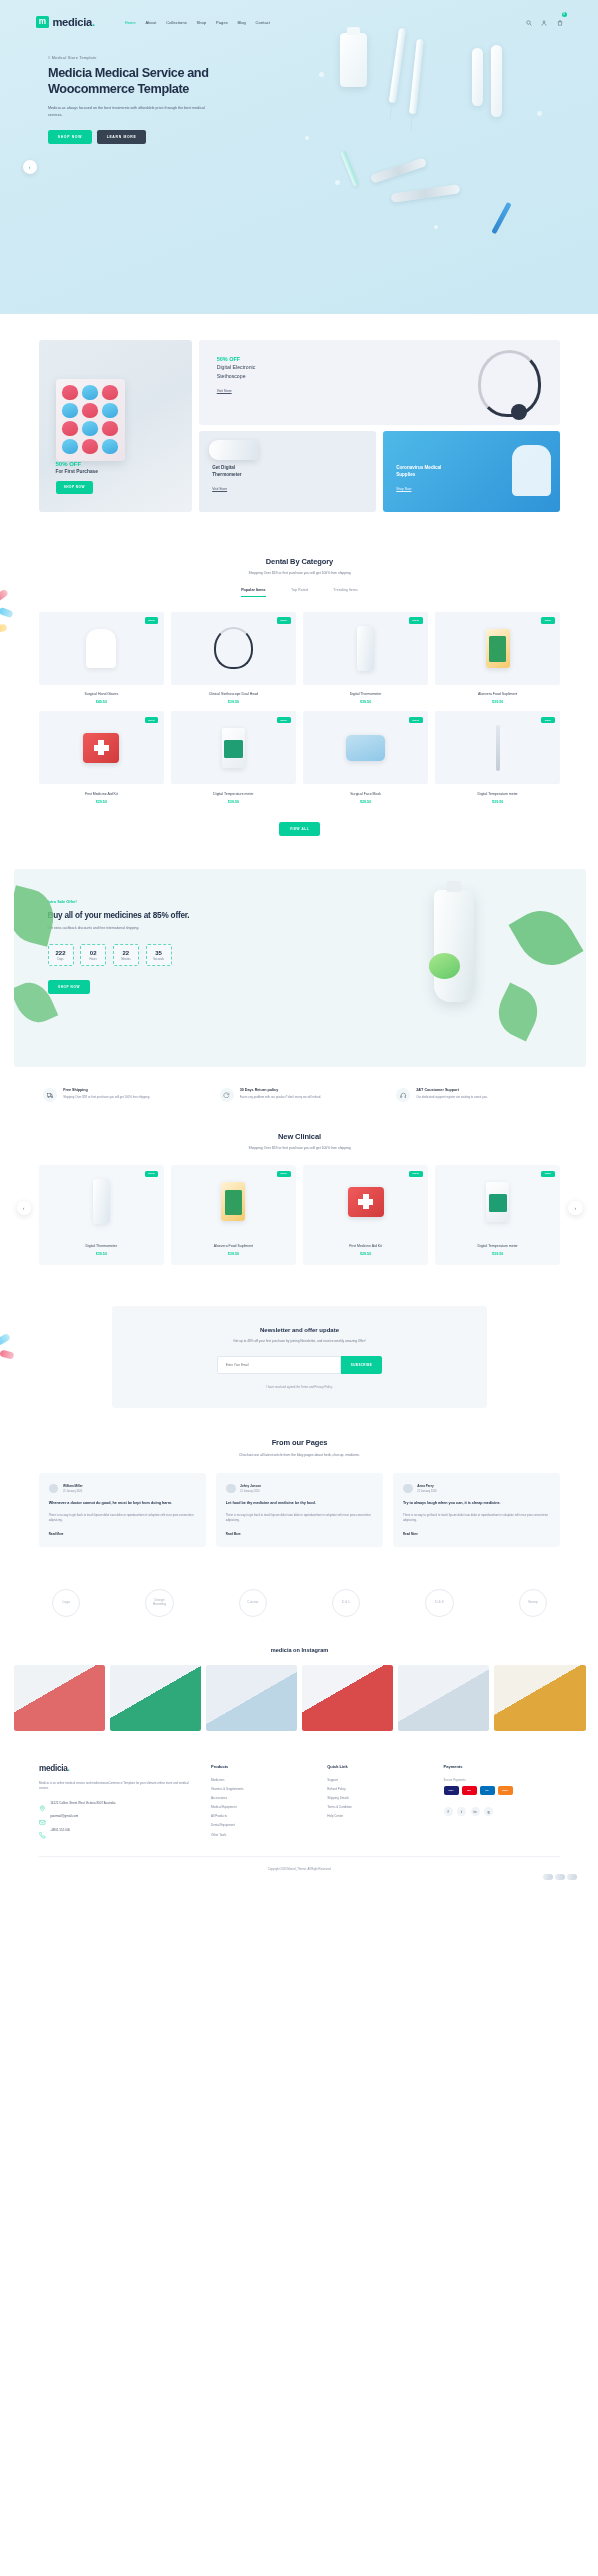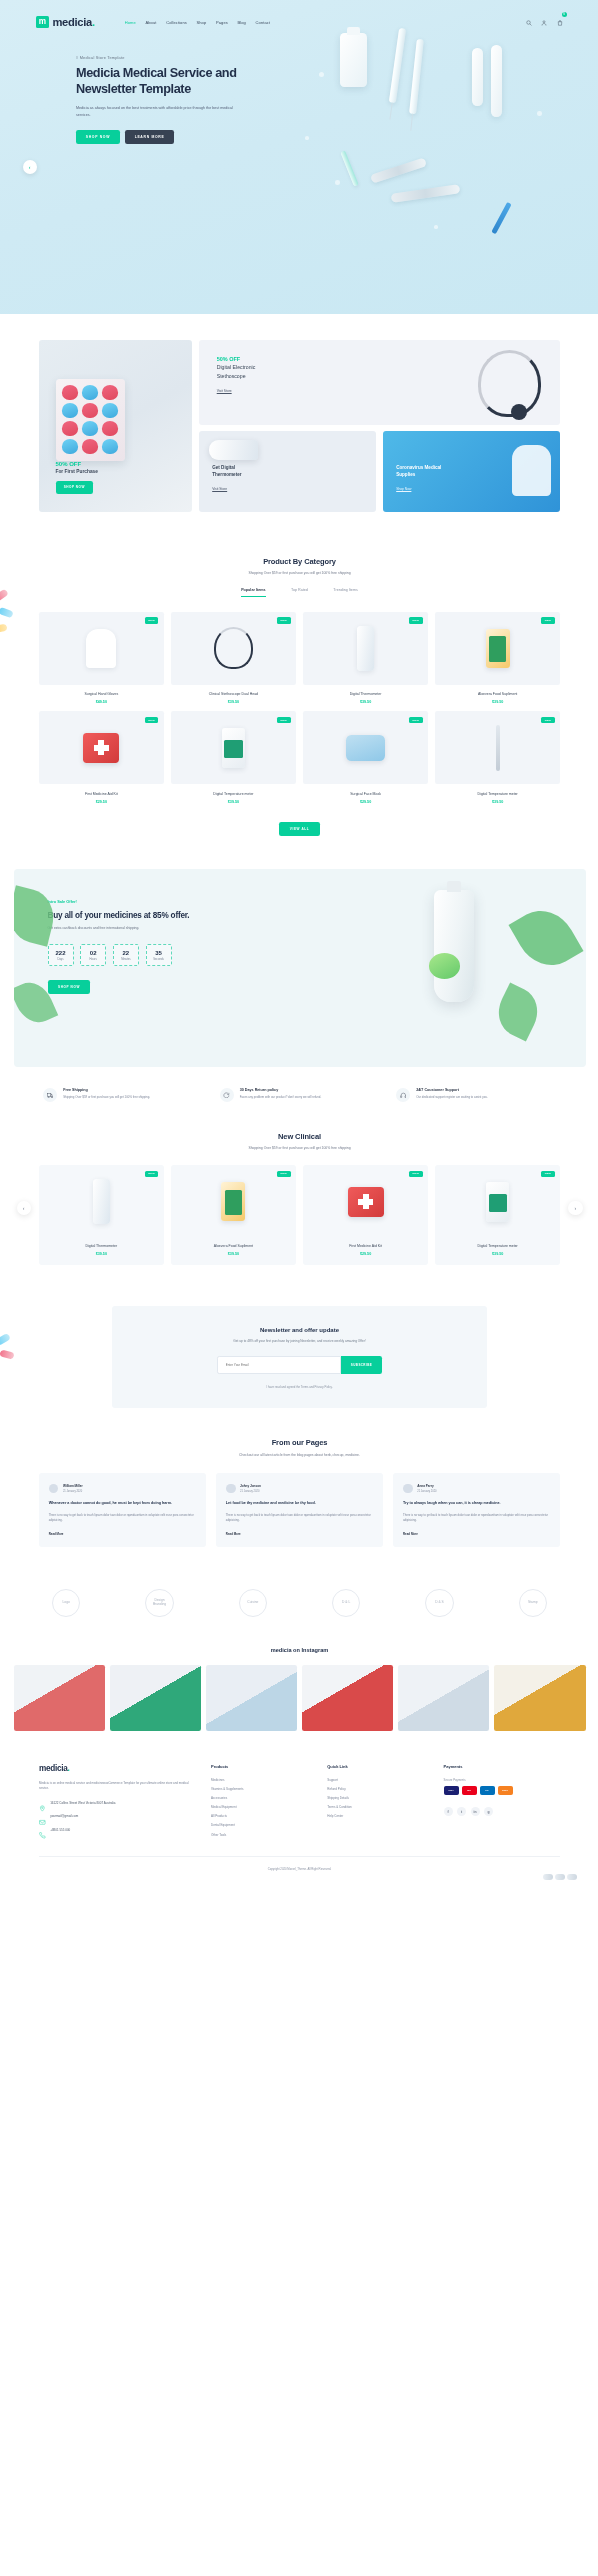--- a/index.html
+++ b/index.html
@@ -43,21 +43,21 @@
   .nav-icons { margin-left: auto; display: flex; gap: 9.7px; align-items: center; }
   .nav-icons svg { width: 6px; height: 6px; stroke: #2b3445; fill: none; stroke-width: 1.6; }
   .cart-wrap { position: relative; }
   .cart-badge {
     position: absolute; top: -3px; right: -3.7px;
     background: #07cf9b; color: #fff; font-size: 2.7px;
     border-radius: 50%; width: 5.2px; height: 5.2px;
     display: flex; align-items: center; justify-content: center;
     font-weight: bold;
   }
-  .hero-inner { padding: 25.5px 0 0 48px; position: relative; z-index: 4; max-width: 247px; margin-left: 28px; }
+  .hero-inner { padding: 25.5px 0 0 48px; position: relative; z-index: 4; max-width: 247px; }
   .hero-kicker { font-size: 3.9px; color: #6a7686; margin-bottom: 6.7px; letter-spacing: 0.2px; }
   .hero-title {
     font-size: 12.7px; line-height: 1.25; font-weight: bold;
     color: #22304a; letter-spacing: -0.4px; margin-bottom: 7.5px;
   }
   .hero-sub { font-size: 3.7px; line-height: 1.7; color: #56627a; max-width: 157px; margin-bottom: 12px; }
   .hero-btns { display: flex; gap: 5.2px; }
   .btn {
     font-size: 3.4px; letter-spacing: 0.7px; font-weight: bold;
     padding: 5.2px 9.7px; border-radius: 2.2px; border: none; cursor: pointer;
@@ -423,21 +423,21 @@
             </svg>
           <span class="cart-badge">0</span>
         </span>
       </div>
     </nav>
 
     <div class="hero-inner">
       <div class="hero-kicker"># Medical Store Template</div>
       <h1 class="hero-title">
         <span>Medicia Medical Service and</span><br>
-        <span>Newsletter Template</span>
+        <span>Woocommerce Template</span>
       </h1>
       <p class="hero-sub">Medicia as always focused on the best treatments with affordable price through the best medical services.</p>
       <div class="hero-btns">
         <button class="btn btn-primary">SHOP NOW</button>
         <button class="btn btn-dark">LEARN MORE</button>
       </div>
     </div>
     <div class="hero-arrow left">‹</div>
   </section>
 
@@ -489,21 +489,21 @@
             <div class="promo-card-title" style="white-space:pre-line">Coronavirus Medical
 Supplies</div>
             <div class="promo-link">Shop Now</div>
           </div>
         </div>
       </div>
     </div>
   </section>
 
   <section class="section">
-    <h2 class="sec-title">Product By Category</h2>
+    <h2 class="sec-title">Dental By Category</h2>
     <p class="sec-sub">Shopping Over $59 or first purchase you will get 100% free shipping</p>
     <div class="tabs">
       <div class="tab active">Popular Items</div>
       <div class="tab">Top Rated</div>
       <div class="tab">Trending Items</div>
     </div>
 
     <div class="prod-grid">
       <div class="prod-card">
         <div class="prod-thumb">

